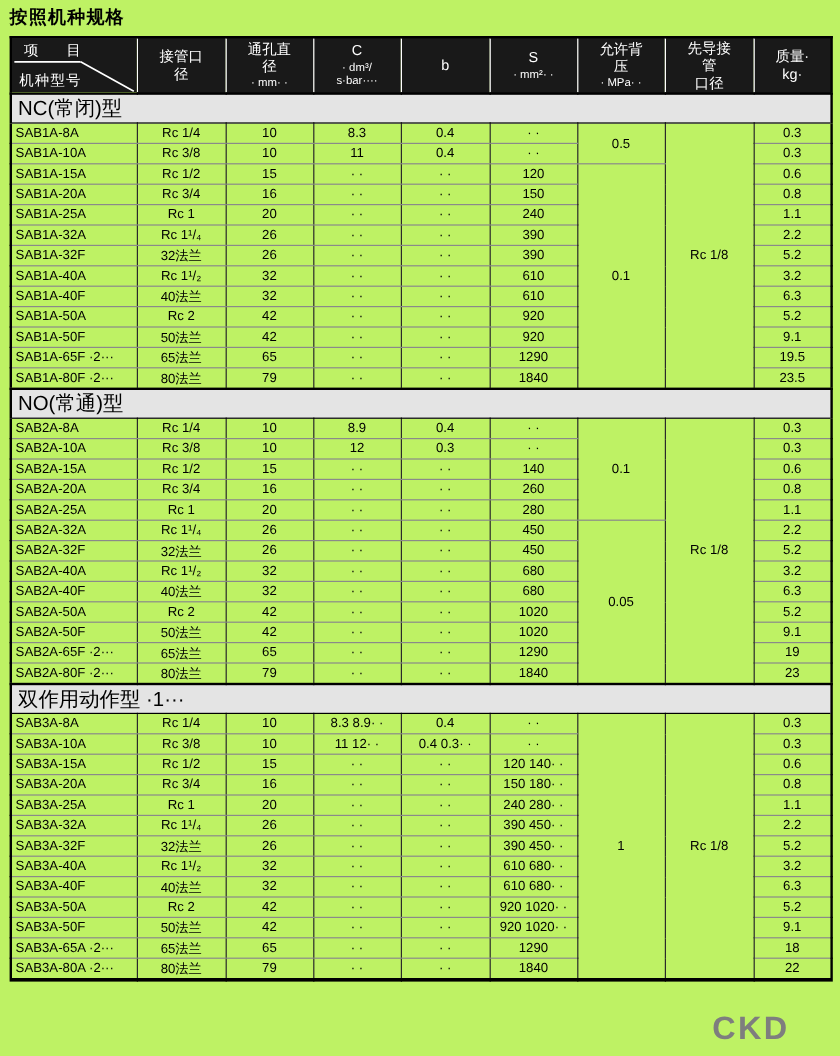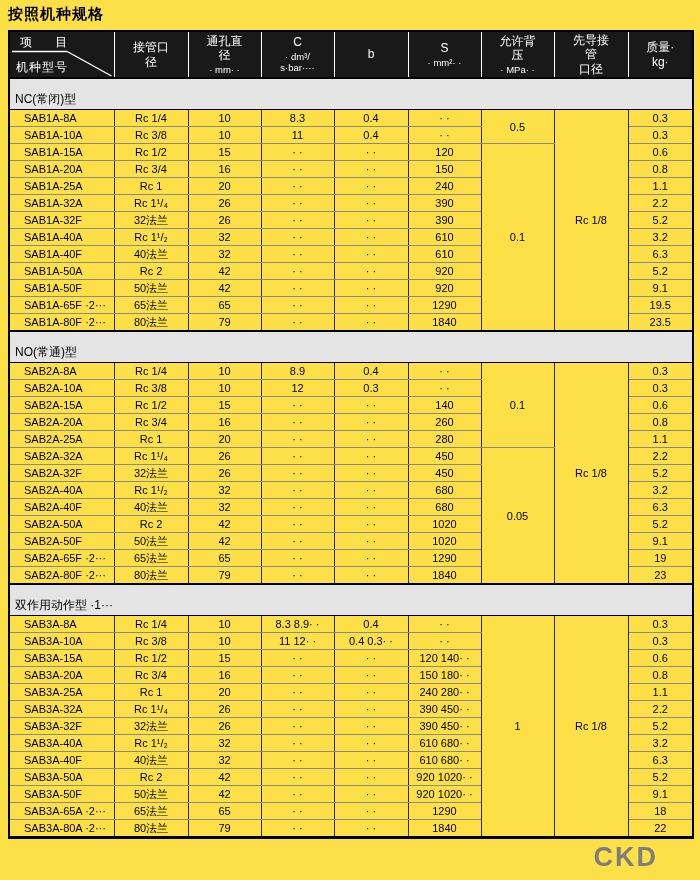--- a/index.html
+++ b/index.html
@@ -1,39 +1,39 @@
 <!DOCTYPE html>
 <html><head>
 <meta charset="utf-8">
 <style>
   html,body{margin:0;padding:0;}
-  .page{position:relative;width:700px;height:880px;background:#fde047;overflow:hidden;
+  .page{position:relative;width:700px;height:880px;background:#bef264;overflow:hidden;
         font-family:"Liberation Sans","DejaVu Sans",sans-serif;color:#000;}
   .title{position:absolute;top:5px;left:8px;font-size:15px;font-weight:bold;letter-spacing:1px;}
   table.spec{position:absolute;top:30px;left:8px;width:684px;table-layout:fixed;
              border-collapse:collapse;border:2px solid #000;border-bottom-width:3px;}
   table.spec th{background:#191919;color:#fff;font-weight:normal;font-size:12px;
                 height:45px;vertical-align:middle;text-align:center;line-height:1.2;
                 border:1px solid #fff;padding:0 16px;}
   th.corner{position:relative;text-align:left;}
   th.corner svg{position:absolute;top:0;left:0;width:100%;height:100%;}
   .c-top{position:absolute;top:3px;left:10px;letter-spacing:10px;}
   .c-bot{position:absolute;bottom:3px;left:6px;letter-spacing:1px;}
   .h-main{display:block;}
   .h-unit{display:block;font-size:9.5px;margin-top:1px;}
   th.big2 .h-unit{font-size:12px;margin-top:0;}
-  tr.section td{background:#e4e4e4;font-size:12px;text-align:left;padding:11px 0 0 5px;
+  tr.section td{background:#e4e4e4;font-size:17px;text-align:left;padding:0 0 0 5px;
                 height:19px;border-top:2px solid #000;border-bottom:1px solid #000;
                 border-left:2px solid #000;border-right:2px solid #000;}
   tr.data-row td{font-size:11px;height:16px;text-align:center;vertical-align:middle;
                  padding:0 2px;border:1px solid;
                  border-top-color:#8a8a8a;border-bottom-color:#8a8a8a;
                  border-left-color:#2a2a2a;border-right-color:#2a2a2a;
                  overflow:hidden;white-space:nowrap;}
-  tr.data-row td.model{text-align:left;padding-left:14px;}
+  tr.data-row td.model{text-align:left;padding-left:3px;}
   .footnotes{position:absolute;top:799px;left:10px;font-size:10.5px;line-height:16.5px;color:#111;}
   .logo{position:absolute;top:842px;right:42px;font-size:27px;font-weight:bold;
         color:#7e7e7e;letter-spacing:2px;}
 </style>
 </head>
 <body>
 
 <div class="page">
 
   <div class="title">按照机种规格</div>

